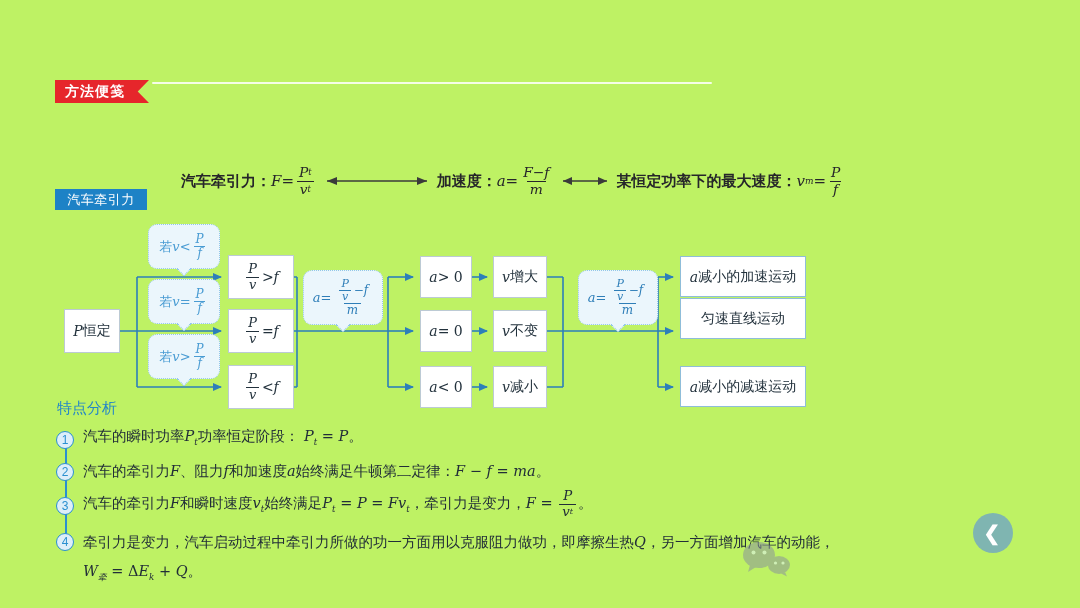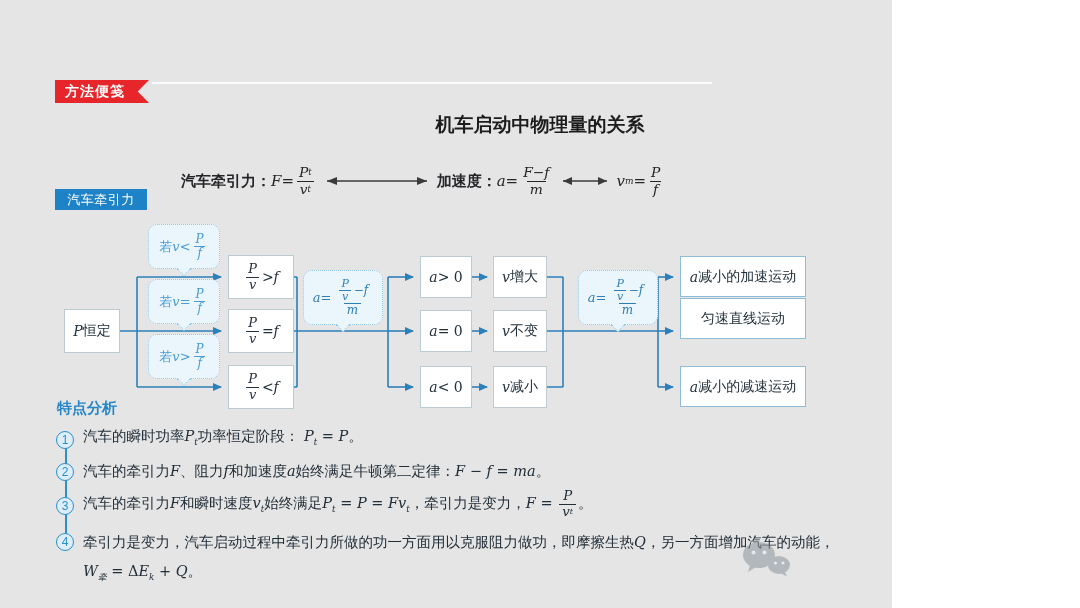--- a/index.html
+++ b/index.html
@@ -1,18 +1,18 @@
 <!DOCTYPE html>
 <html><head>
 <meta charset="utf-8">
 <style>
   html,body{margin:0;padding:0;}
   .stage{
-    position:relative; width:892px; height:608px; overflow:hidden;
-    background:#e5e5e5;
+    position:relative; width:1080px; height:608px; overflow:hidden;
+    background:#bef264;
     font-family:"Liberation Sans",sans-serif;
     color:#22313c;
   }
   
   .r-cn{font-family:"Liberation Sans",sans-serif;}
   .r-cnb{font-family:"Liberation Sans",sans-serif;font-weight:bold;}
   .r-it{font-family:"DejaVu Serif","Liberation Serif",serif;font-style:italic;}
   .r-rm{font-family:"DejaVu Serif","Liberation Serif",serif;}
   .r-sub{font-family:"DejaVu Serif","Liberation Serif",serif;font-style:italic;font-size:0.6em;vertical-align:-0.5em;}
   .frac{display:inline-flex;flex-direction:column;align-items:center;vertical-align:middle;margin:0 2px;line-height:1.12;font-size:0.92em;}
@@ -49,21 +49,21 @@
     display:flex;align-items:center;justify-content:center;font-size:13px;color:#4a9cd3;
     box-sizing:border-box;white-space:nowrap;
   }
   .bubble::after{
     content:"";position:absolute;left:50%;bottom:-6px;width:9px;height:9px;
     transform:translateX(-50%) rotate(45deg);
     background:#ebf6fc;border-right:1.5px dotted #93c7e8;border-bottom:1.5px dotted #93c7e8;
   }
   .bubble.afx{color:#2e7eb8;font-size:13px;}
   
-  .analysis-heading{position:absolute;left:57px;top:399px;margin:0;font-size:15px;font-weight:bold;color:#2386c8;}
+  .analysis-heading{position:absolute;left:57px;top:399px;margin:0;font-size:15px;font-weight:normal;color:#2386c8;}
   .analysis-rail{position:absolute;left:65px;top:437px;width:2px;height:104px;background:#2a8fd0;z-index:1;}
   .aitem{position:absolute;left:56px;display:flex;gap:9px;z-index:2;font-size:14.5px;color:#222e38;}
   .aitem .inum{
     flex:none;width:18px;height:18px;border-radius:50%;border:1.5px solid #2a8fd0;background:#ddeef9;
     color:#2a8fd0;font-size:12px;display:flex;align-items:center;justify-content:center;box-sizing:border-box;
     font-family:"Liberation Sans",sans-serif;
   }
   .aitem .itext{line-height:21px;max-width:960px;}
   .aitem.tall .itext{line-height:30px;}
   .aitem.wrap2 .itext{line-height:29px;}
@@ -79,21 +79,20 @@
 </style>
 </head>
 <body>
 
 <div class="stage">
 
   <div class="badge-method">
     <span>方法便笺</span>
   </div>
   <div class="header-line"></div>
-  <h1 class="title">机车启动中物理量的关系</h1>
 
   <div class="formula-row">
     <div class="fx">
         <span class="r-cnb">汽车牵引力：</span>
         <span class="r-it">F</span>
         <span class="r-rm"> = </span>
         <span class="frac">
           <span class="n">
             <span class="r-it">P</span>
             <span class="r-sub">t</span>
@@ -123,20 +122,21 @@
             <span class="r-it">m</span>
           </span>
         </span>
       </div>
     <svg class="darrow" width="62" height="12" viewBox="0 0 62 12">
       <line x1="9" y1="6" x2="53" y2="6" stroke="#3a3a3a" stroke-width="1.6"></line>
       <path d="M9,6 L18,2 L18,10 z" fill="#3a3a3a"></path>
       <path d="M53,6 L44,2 L44,10 z" fill="#3a3a3a"></path>
     </svg>
     <div class="fx">
+        <span class="r-cnb">某恒定功率下的最大速度：</span>
         <span class="r-it">v</span>
         <span class="r-sub">m</span>
         <span class="r-rm"> = </span>
         <span class="frac">
           <span class="n">
             <span class="r-it">P</span>
           </span>
           <span class="d">
             <span class="r-it">f</span>
           </span>

